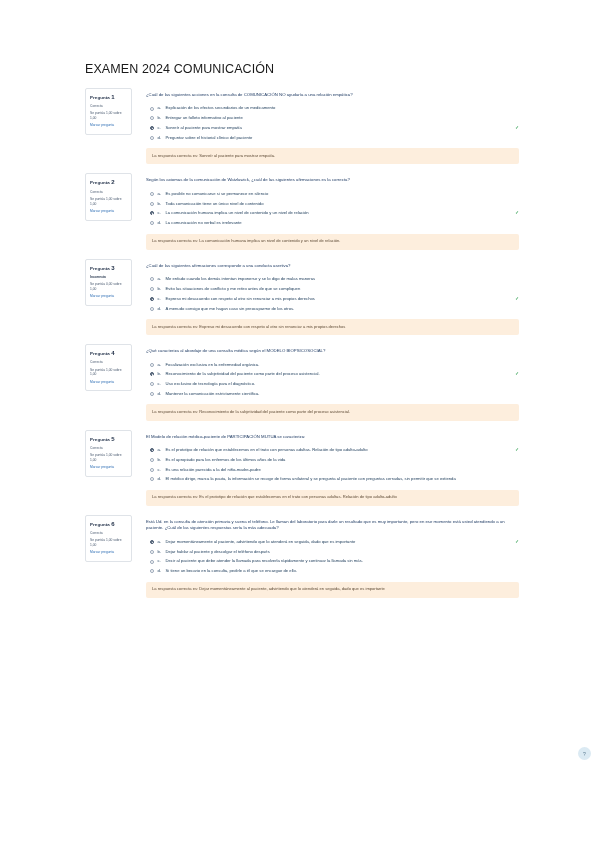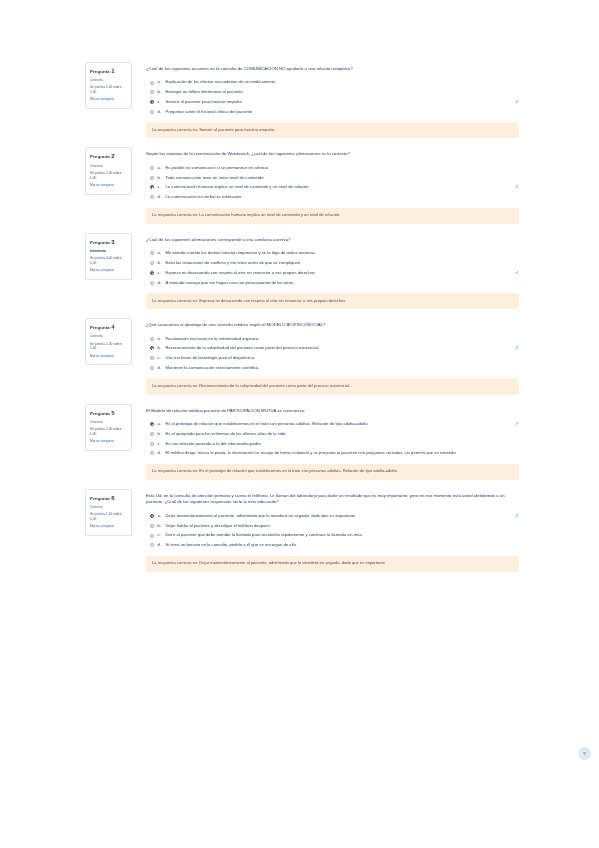--- a/index.html
+++ b/index.html
@@ -138,20 +138,21 @@
     font-size:5px;
     color:#5a7a90;
   }
 </style>
 </head>
 <body>
 
 <div class="page">
   <div class="doc">
 
+    <h1 class="page-title">EXAMEN 2024 COMUNICACIÓN</h1>
 
     <div id="questions">
         <div class="qblock">
           <div class="qinfo">
             <div class="qnum"><span>Pregunta</span> <span class="n">1</span></div>
             <div class="st">Correcta</div>
             <div class="pts">Se puntúa 1,00 sobre 1,00</div>
             <div class="flag">Marcar pregunta</div>
           </div>
           <div class="qbody">

